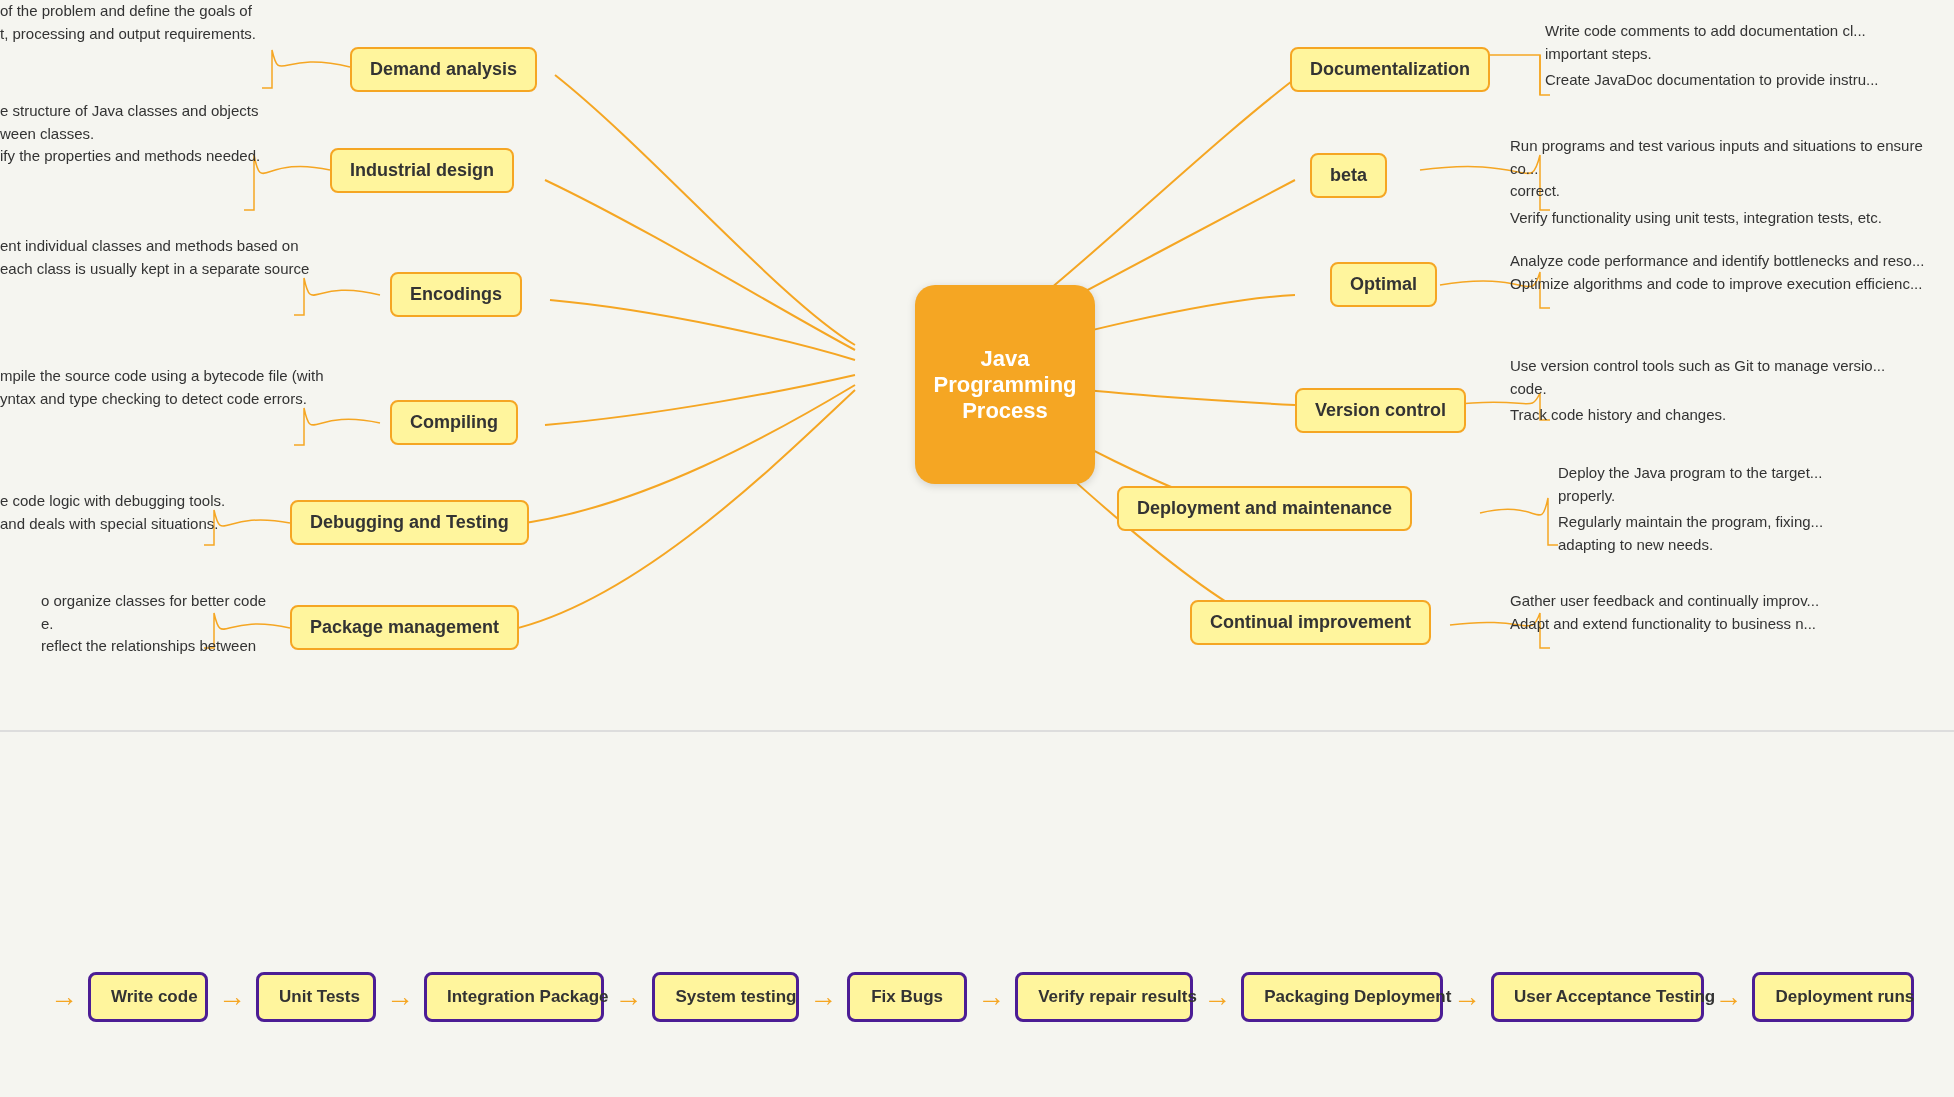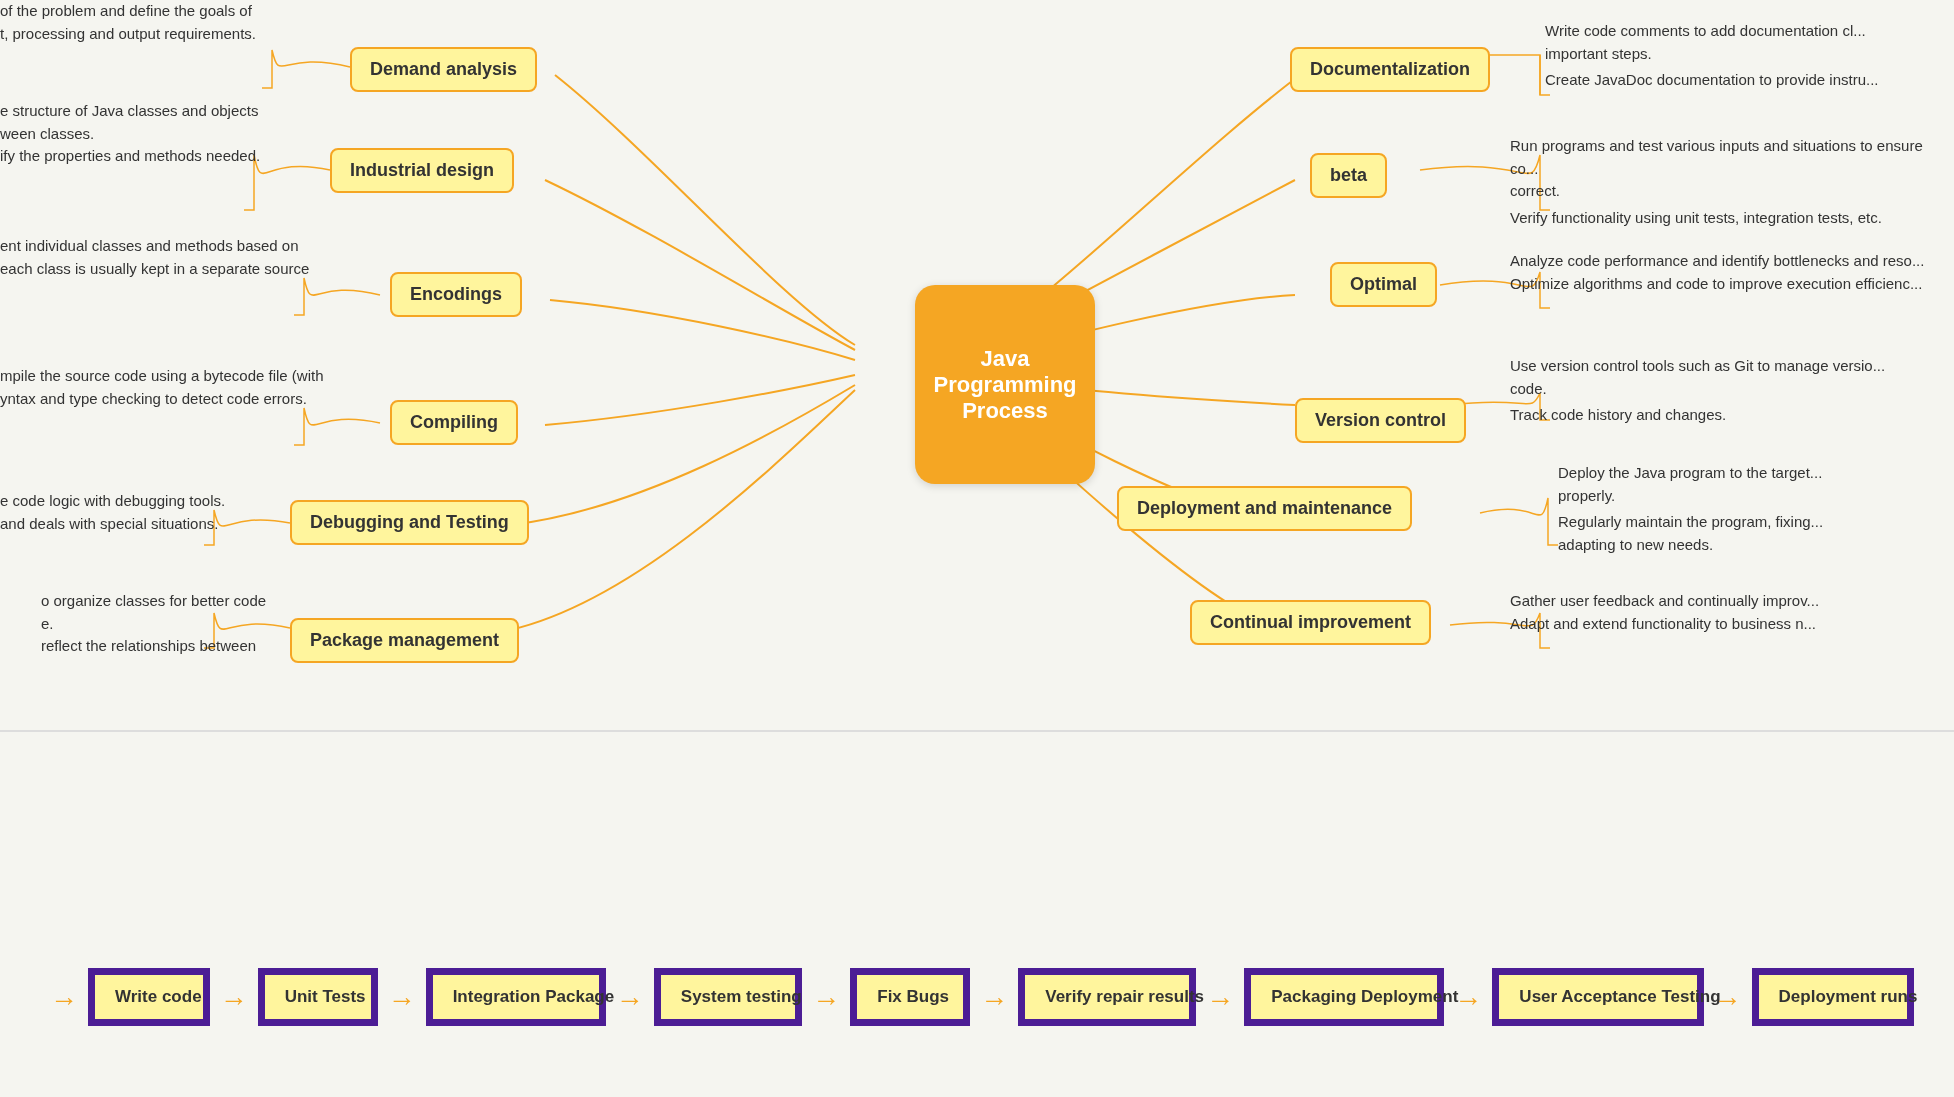--- a/index.html
+++ b/index.html
@@ -88,22 +88,22 @@
 
     .flow-arrow {
       color: #F5A623;
       font-size: 28px;
       margin: 0 10px;
       font-weight: bold;
     }
 
     .flow-node {
       background: #FFF59D;
-      border: 7px solid #4c1d95;
-      border-radius: 0;
+      border: 3px solid #4c1d95;
+      border-radius: 8px;
       padding: 12px 20px;
       font-size: 17px;
       font-weight: 600;
       color: #333;
       white-space: nowrap;
       text-align: center;
       min-width: 120px;
     }
 
     .divider {
@@ -179,21 +179,21 @@
   </div>
   <div class="branch-node" style="left:390px; top:272px;">
     <span>Encodings</span>
   </div>
   <div class="branch-node" style="left:390px; top:400px;">
     <span>Compiling</span>
   </div>
   <div class="branch-node" style="left:290px; top:500px;">
     <span>Debugging and Testing</span>
   </div>
-  <div class="branch-node" style="left:290px; top:618px;">
+  <div class="branch-node" style="left:290px; top:605px;">
     <span>Package management</span>
   </div>
 
   <div class="text-block" style="left:0; top:0; max-width:310px;">
     <div>of the problem and define the goals of</div>
     <div>t, processing and output requirements.</div>
   </div>
   <div class="text-block" style="left:0; top:100px; max-width:340px;">
     <div>e structure of Java classes and objects</div>
     <div>ween classes.</div>
@@ -219,21 +219,21 @@
 
   <div class="branch-node" style="left:1290px; top:47px;">
     <span>Documentalization</span>
   </div>
   <div class="branch-node" style="left:1310px; top:153px;">
     <span>beta</span>
   </div>
   <div class="branch-node" style="left:1330px; top:262px;">
     <span>Optimal</span>
   </div>
-  <div class="branch-node" style="left:1295px; top:398px;">
+  <div class="branch-node" style="left:1295px; top:388px;">
     <span>Version control</span>
   </div>
   <div class="branch-node" style="left:1117px; top:486px; white-space:normal; max-width:370px; text-align:center;">
     <span>Deployment and maintenance</span>
   </div>
   <div class="branch-node" style="left:1190px; top:600px;">
     <span>Continual improvement</span>
   </div>
 
   <div class="text-block" style="left:1545px; top:20px; max-width:420px;">

